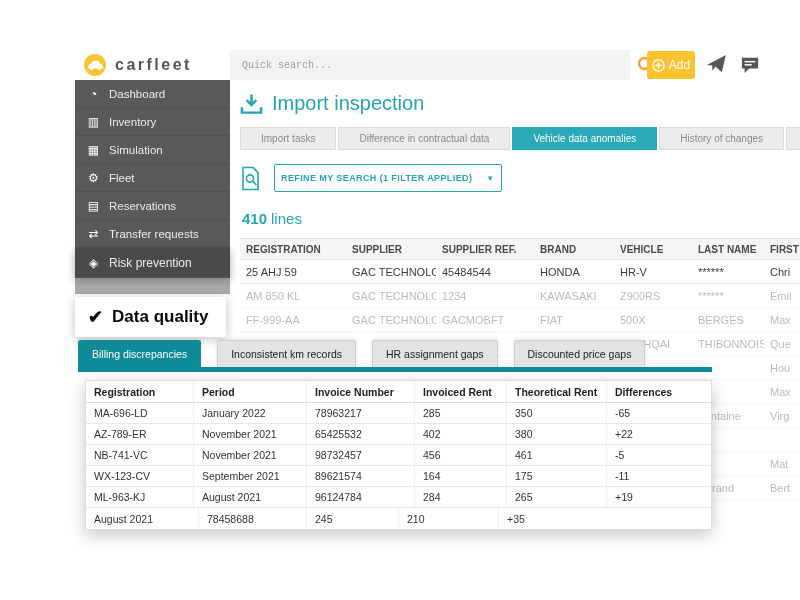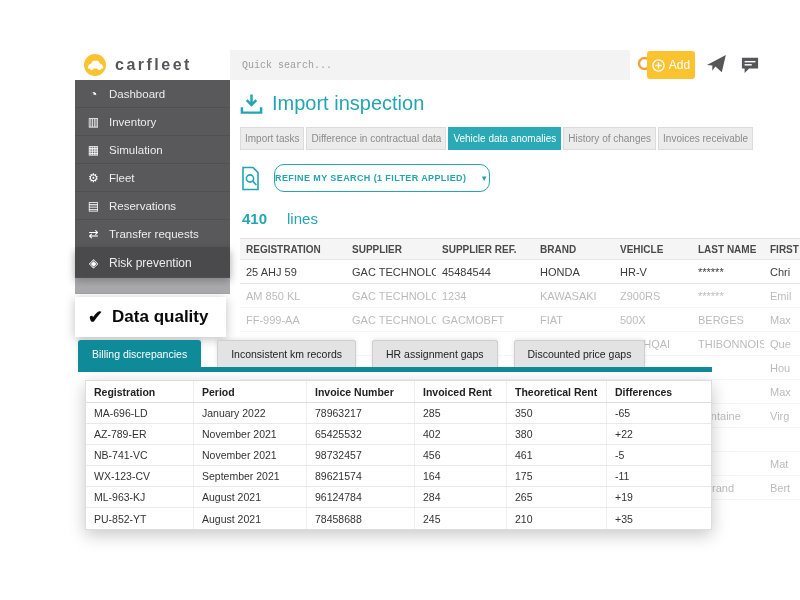--- a/index.html
+++ b/index.html
@@ -26,29 +26,29 @@
   .side-item{height:28px;background:#59595c;border-bottom:1px solid #505053;color:#ececec;display:flex;
              align-items:center;gap:8px;padding:0 11px;font-size:11.5px;cursor:pointer}
   .side-item .icon{width:15px;font-size:12px;color:#fff;text-align:center;flex:none}
   .side-item.risk{height:30px;background:#4a4a4d;box-shadow:0 3px 8px rgba(0,0,0,.35);font-size:12px}
   .side-item.stub{height:16px;opacity:.5}
 
   
   .main{position:absolute;left:230px;top:80px;width:570px;height:520px;background:#fff;z-index:1;overflow:hidden}
   .m-title{position:absolute;left:10px;top:12px;display:flex;align-items:flex-end;gap:9px;color:#23a5b2;font-size:20px}
   .m-tabs{position:absolute;left:10px;top:47px;display:flex;gap:2px}
-  .m-tab{height:23px;padding:0 4px;display:flex;align-items:center;background:#ececec;border:1px solid #dbdbdb;
+  .m-tab{height:23px;padding:0 20px;display:flex;align-items:center;background:#ececec;border:1px solid #dbdbdb;
          color:#8b8b8b;font-size:10px;white-space:nowrap;cursor:pointer}
   .m-tab.active{background:#2aa9b6;border-color:#2aa9b6;color:#fff}
   .refine{position:absolute;left:10px;top:84px;display:flex;align-items:center;gap:12px}
   .refine-btn{display:flex;align-items:center;gap:14px;border:1px solid #23a5b2;background:#fff;color:#23a5b2;
-              font-weight:bold;font-size:9px;letter-spacing:.4px;padding:8px 0;border-radius:10px;font-family:inherit;cursor:pointer}
+              font-weight:bold;font-size:9px;letter-spacing:.4px;padding:8px 6px;border-radius:2px;font-family:inherit;cursor:pointer}
   .refine-btn .caret{font-size:8px}
   .lines{position:absolute;left:12px;top:130px;font-size:15px;color:#23a5b2}
-  .lines b{margin-right:20px}
+  .lines b{margin-right:4px}
   .m-table{position:absolute;left:10px;top:158px;width:600px;font-size:11px;color:#3c3c3c}
 
   .t-row{display:flex;align-items:center}
   .t-cell{white-space:nowrap;overflow:hidden;flex:none}
 
   .m-table .t-row{height:24px;border-bottom:1px solid #e7e7e7;background:#fff}
   .m-table .t-row.head{height:22px;background:#f5f5f5;border-top:1px solid #e2e2e2;font-weight:bold;font-size:10px;color:#4a4a4a}
   .m-table .t-cell{padding:0 6px}
   .c0{width:106px}.c1{width:90px}.c2{width:98px}.c3{width:80px}.c4{width:78px}.c5{width:72px}.c6{width:70px}
   .faded{opacity:.35}
@@ -343,21 +343,20 @@
       </div>
       <div class="t-row">
         <span class="t-cell d0">ML-963-KJ</span>
         <span class="t-cell d1">August 2021</span>
         <span class="t-cell d2">96124784</span>
         <span class="t-cell d3">284</span>
         <span class="t-cell d4">265</span>
         <span class="t-cell d5">+19</span>
       </div>
       <div class="t-row">
-        <span class="t-cell d0">PU-852-YT</span>
         <span class="t-cell d1">August 2021</span>
         <span class="t-cell d2">78458688</span>
         <span class="t-cell d3">245</span>
         <span class="t-cell d4">210</span>
         <span class="t-cell d5">+35</span>
       </div>
     </div>
 </div>
 
 </body></html>

